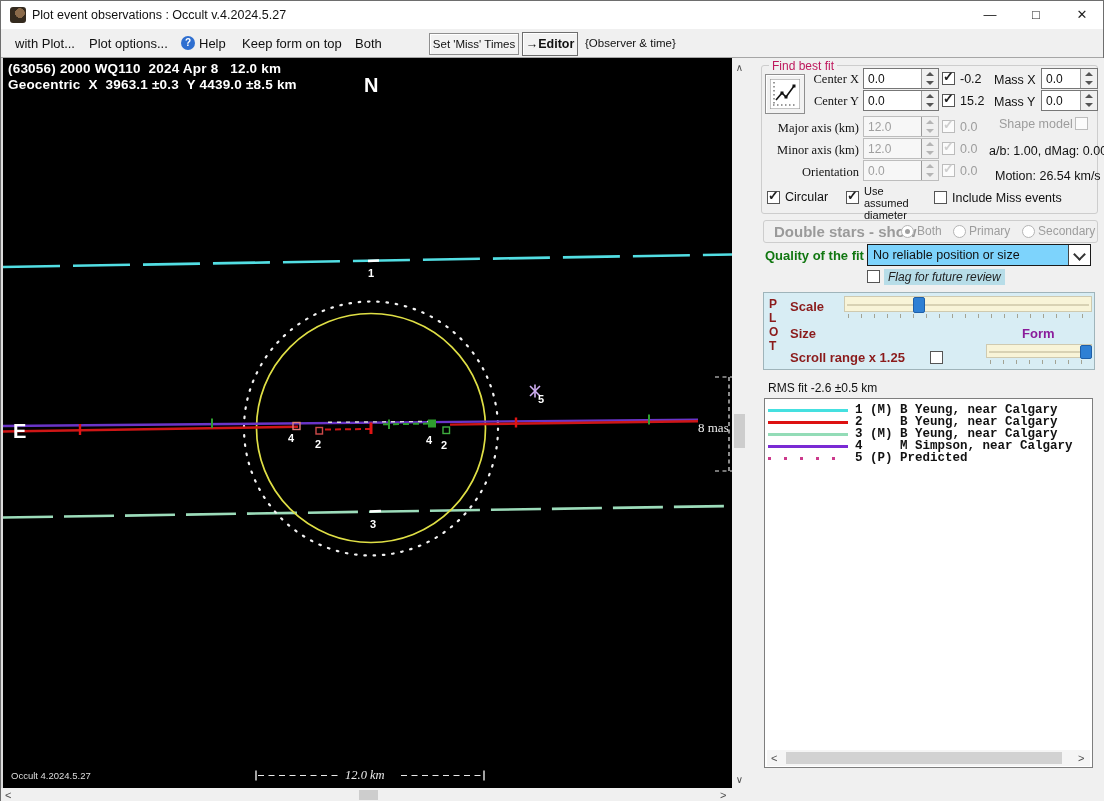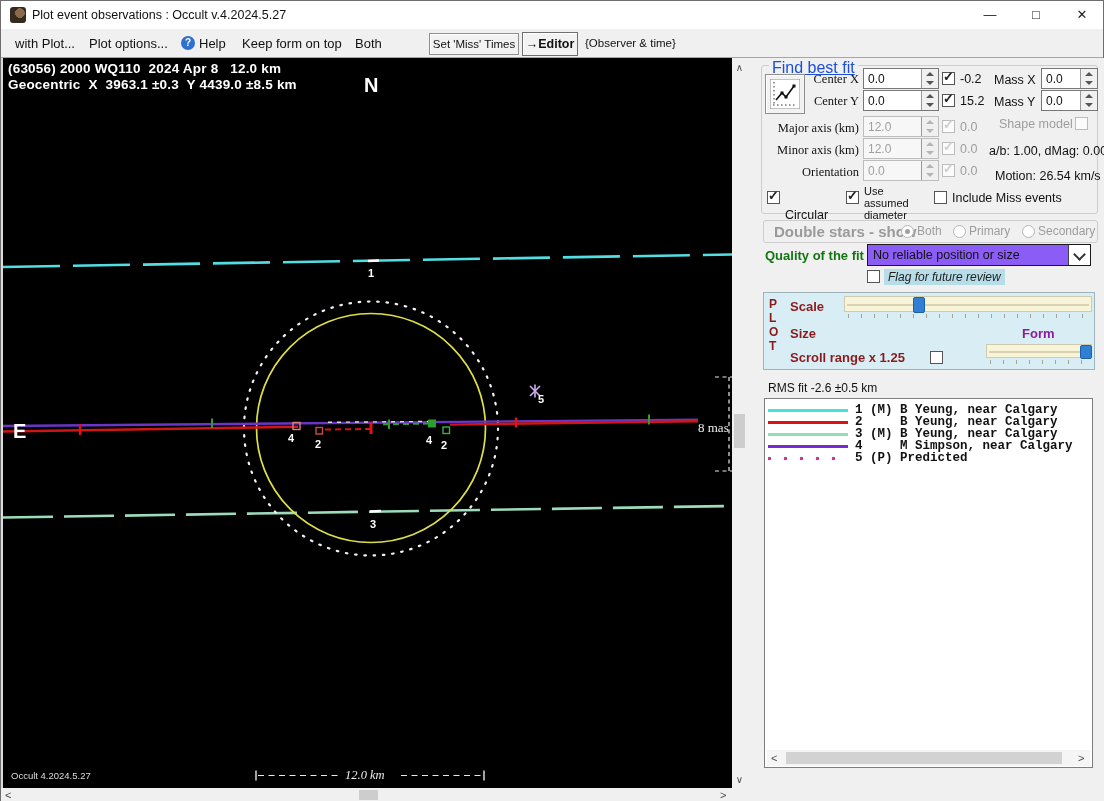--- a/index.html
+++ b/index.html
@@ -23,21 +23,21 @@
   .phdr{font-size:13.5px;font-weight:bold;letter-spacing:.2px;}
   .pbig{font-size:20px;font-weight:bold;}
   .pnum{font-size:11px;font-weight:bold;color:#fff;}
   .pserif{font-family:"Liberation Serif",serif;color:#ededed;}
   
   .sb{background:#f0f0f0;}
   .sb-arrow{color:#4d4d4d;font-size:10px;line-height:10px;text-align:center;}
   .sb-thumb{background:#cdcdcd;}
   
   .group{box-sizing:border-box;border:1px solid #cdcdcd;border-radius:3px;}
-  .group-label{font-size:16px;color:#1d4ed8;background:#f0f0f0;padding:0 3px;text-decoration:underline;}
+  .group-label{font-size:12px;color:#be185d;background:#f0f0f0;padding:0 3px;}
   .lbl{font-size:12.5px;color:#111;white-space:nowrap;}
   .lbl-r{text-align:right;font-family:Liberation Serif, serif;}
   .gray{color:#9d9d9d;}
   .spin{box-sizing:border-box;border:1px solid #777;background:#fff;height:21px;}
   .spin .val{position:absolute;left:4px;top:3px;font-size:12px;color:#111;}
   .spin .btns{position:absolute;right:0;top:0;bottom:0;width:16px;border-left:1px solid #999;background:#f0f0f0;}
   .spin .b{position:absolute;left:0;width:100%;height:50%;}
   .spin .tri{position:absolute;left:4px;width:0;height:0;border-left:4px solid transparent;border-right:4px solid transparent;}
   .tri-up{top:3px;border-bottom:4px solid #555;}
   .tri-dn{bottom:3px;border-top:4px solid #555;}
@@ -49,21 +49,21 @@
   .chk .mk{position:absolute;left:0px;top:-4px;font-size:13px;font-weight:bold;color:#222;}
   .chk.dis{border-color:#bcbcbc;background:#fbfbfb;}
   .chk.dis .mk{color:#cfcfcf;}
   .radio{box-sizing:border-box;width:13px;height:13px;border-radius:50%;background:#fff;border:1px solid #666;}
   .radio .dot{position:absolute;left:3px;top:3px;width:5px;height:5px;border-radius:50%;background:#333;}
   .radio.dis{border-color:#b5b5b5;}
   .radio.dis .dot{background:#a0a0a0;}
   .greenlbl{font-size:13px;font-weight:bold;color:#117711;}
   .maroon{font-size:13px;font-weight:bold;color:#8b1b1b;}
   .purplelbl{font-size:13px;font-weight:bold;color:#8a1b9a;}
-  .dd{box-sizing:border-box;border:1px solid #1a1a1a;background:#8b5cf6;}
+  .dd{box-sizing:border-box;border:1px solid #1a1a1a;background:#7dd3fc;}
   .dd .txt{position:absolute;left:5px;top:3px;font-size:12.5px;color:#111;white-space:nowrap;}
   .dd .arrowbox{position:absolute;right:0;top:0;bottom:0;width:21px;background:#fff;border-left:1px solid #444;}
   .chev{position:absolute;left:6px;top:5px;width:7px;height:7px;border-right:2px solid #333;border-bottom:2px solid #333;transform:rotate(45deg);}
   .slider-track{box-sizing:border-box;background:#f8f4d8;border:1px solid #cfcab0;}
   .slider-thumb{background:#2f80d4;border:1px solid #1f5fa8;border-radius:2px;}
   .ticks{background:repeating-linear-gradient(to right,#a3a394 0 1px,transparent 1px 13px);}
   .legendbox{box-sizing:border-box;background:#fff;border:1px solid #7e7e7e;}
   .legend-text{font-family:"Liberation Mono","DejaVu Sans Mono",monospace;font-size:12.5px;font-weight:bold;color:#111;white-space:pre;}
   .flaglbl{font-size:12px;font-style:italic;color:#222;background:#b7dde8;padding:1px 4px;}
   .ital{font-style:italic;}
@@ -296,21 +296,21 @@
     </div>
     <div class="abs chk dis" style="left:195px;top:106px;">
         <span class="mk">✓</span>
       </div>
     <div class="abs lbl gray" style="left:213px;top:106px;">0.0</div>
     <div class="abs lbl" style="left:248px;top:111px;">Motion: 26.54 km/s</div>
 
     <div class="abs chk" style="left:20px;top:133px;">
         <span class="mk">✓</span>
       </div>
-    <div class="abs lbl" style="left:38px;top:132px;margin-top:18px;">Circular</div>
+    <div class="abs lbl" style="left:38px;top:132px;">Circular</div>
     <div class="abs chk" style="left:99px;top:133px;">
         <span class="mk">✓</span>
       </div>
     <div class="abs lbl" style="left:117px;top:127px;width:66px;font-size:11px;line-height:1.1;white-space:normal;">Use assumed diameter</div>
     <div class="abs chk" style="left:187px;top:133px;"></div>
     <div class="abs lbl" style="left:205px;top:133px;">Include Miss events</div>
 
     <div class="abs group" style="left:16px;top:162px;width:335px;height:23px;"></div>
     <div class="abs" style="left:27px;top:165px;font-size:15px;font-weight:bold;color:#9a9a9a;">Double stars - show</div>
     <div class="abs radio dis" style="left:154px;top:167px;">

